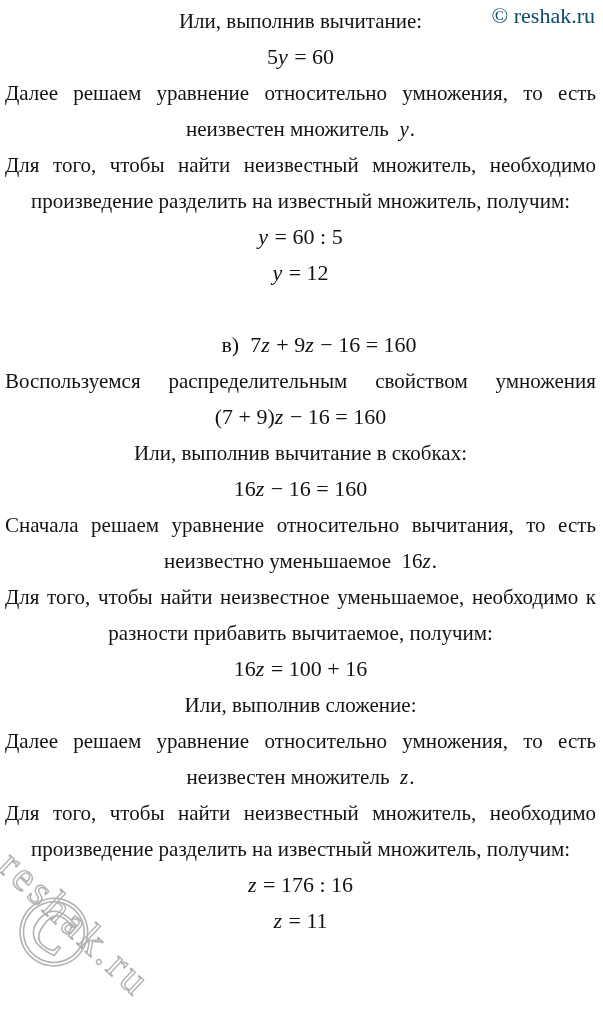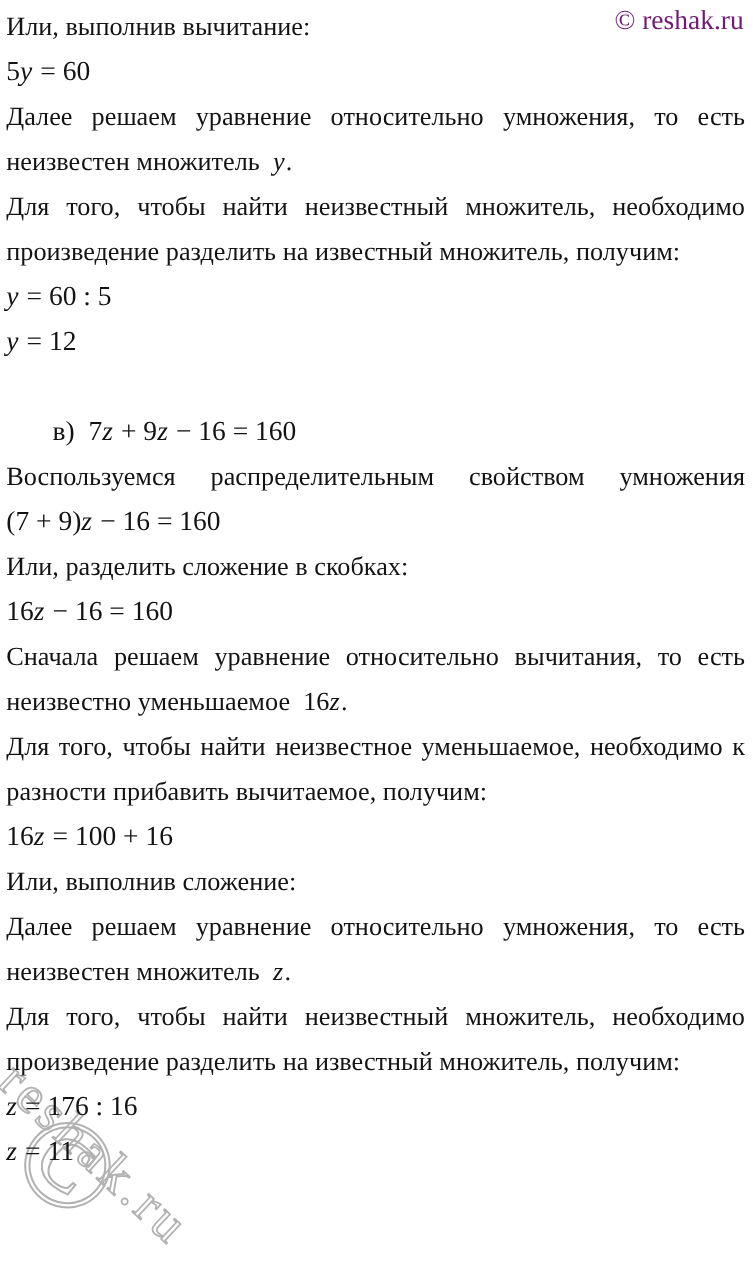--- a/index.html
+++ b/index.html
@@ -11,38 +11,38 @@
     position: relative;
     overflow: hidden;
   }
 
   
   .doc { padding: 3px 7px 0 5px; position: relative; z-index: 2; }
   .doc > div {
     font-size: 21px;
     line-height: 36px;
     min-height: 36px;
-    text-align: left;
+    text-align: center;
   }
   .doc > div.math { font-size: 22px; }
   .doc > div.stretch {
     text-align: justify;
     text-align-last: justify;
   }
   .doc > div.gap { margin-top: 36px; margin-left: 37px; }
   .mvar { font-style: italic; padding-right: 1px; }
 
   
   .copyright {
     position: absolute;
     top: 2px;
     right: 8px;
     font-size: 22px;
     line-height: 28px;
-    color: #701a75;
+    color: #0c4a6e;
     z-index: 3;
   }
 
   
   .wm-text {
     position: absolute;
     left: 20px;
     top: 843px;
     font-size: 42px;
     line-height: 1;
@@ -78,21 +78,21 @@
     <div class="math"><span>5</span><span class="mvar">y</span><span> = 60</span></div>
     <div class="para stretch"><span>Далее решаем уравнение относительно умножения, то есть</span></div>
     <div class="para"><span>неизвестен множитель&nbsp; </span><span class="mvar">y</span><span>.</span></div>
     <div class="para stretch"><span>Для того, чтобы найти неизвестный множитель, необходимо</span></div>
     <div class="para"><span>произведение разделить на известный множитель, получим:</span></div>
     <div class="math"><span class="mvar">y</span><span> = 60 : 5</span></div>
     <div class="math"><span class="mvar">y</span><span> = 12</span></div>
     <div class="math gap"><span>в)&nbsp; 7</span><span class="mvar">z</span><span> + 9</span><span class="mvar">z</span><span> − 16 = 160</span></div>
     <div class="para stretch"><span>Воспользуемся распределительным свойством умножения</span></div>
     <div class="math"><span>(7 + 9)</span><span class="mvar">z</span><span> − 16 = 160</span></div>
-    <div class="para"><span>Или, разделить сложение в скобках:</span></div>
+    <div class="para"><span>Или, выполнив вычитание в скобках:</span></div>
     <div class="math"><span>16</span><span class="mvar">z</span><span> − 16 = 160</span></div>
     <div class="para stretch"><span>Сначала решаем уравнение относительно вычитания, то есть</span></div>
     <div class="para"><span>неизвестно уменьшаемое&nbsp; 16</span><span class="mvar">z</span><span>.</span></div>
     <div class="para stretch"><span>Для того, чтобы найти неизвестное уменьшаемое, необходимо к</span></div>
     <div class="para"><span>разности прибавить вычитаемое, получим:</span></div>
     <div class="math"><span>16</span><span class="mvar">z</span><span> = 100 + 16</span></div>
     <div class="para"><span>Или, выполнив сложение:</span></div>
     <div class="para stretch"><span>Далее решаем уравнение относительно умножения, то есть</span></div>
     <div class="para"><span>неизвестен множитель&nbsp; </span><span class="mvar">z</span><span>.</span></div>
     <div class="para stretch"><span>Для того, чтобы найти неизвестный множитель, необходимо</span></div>

